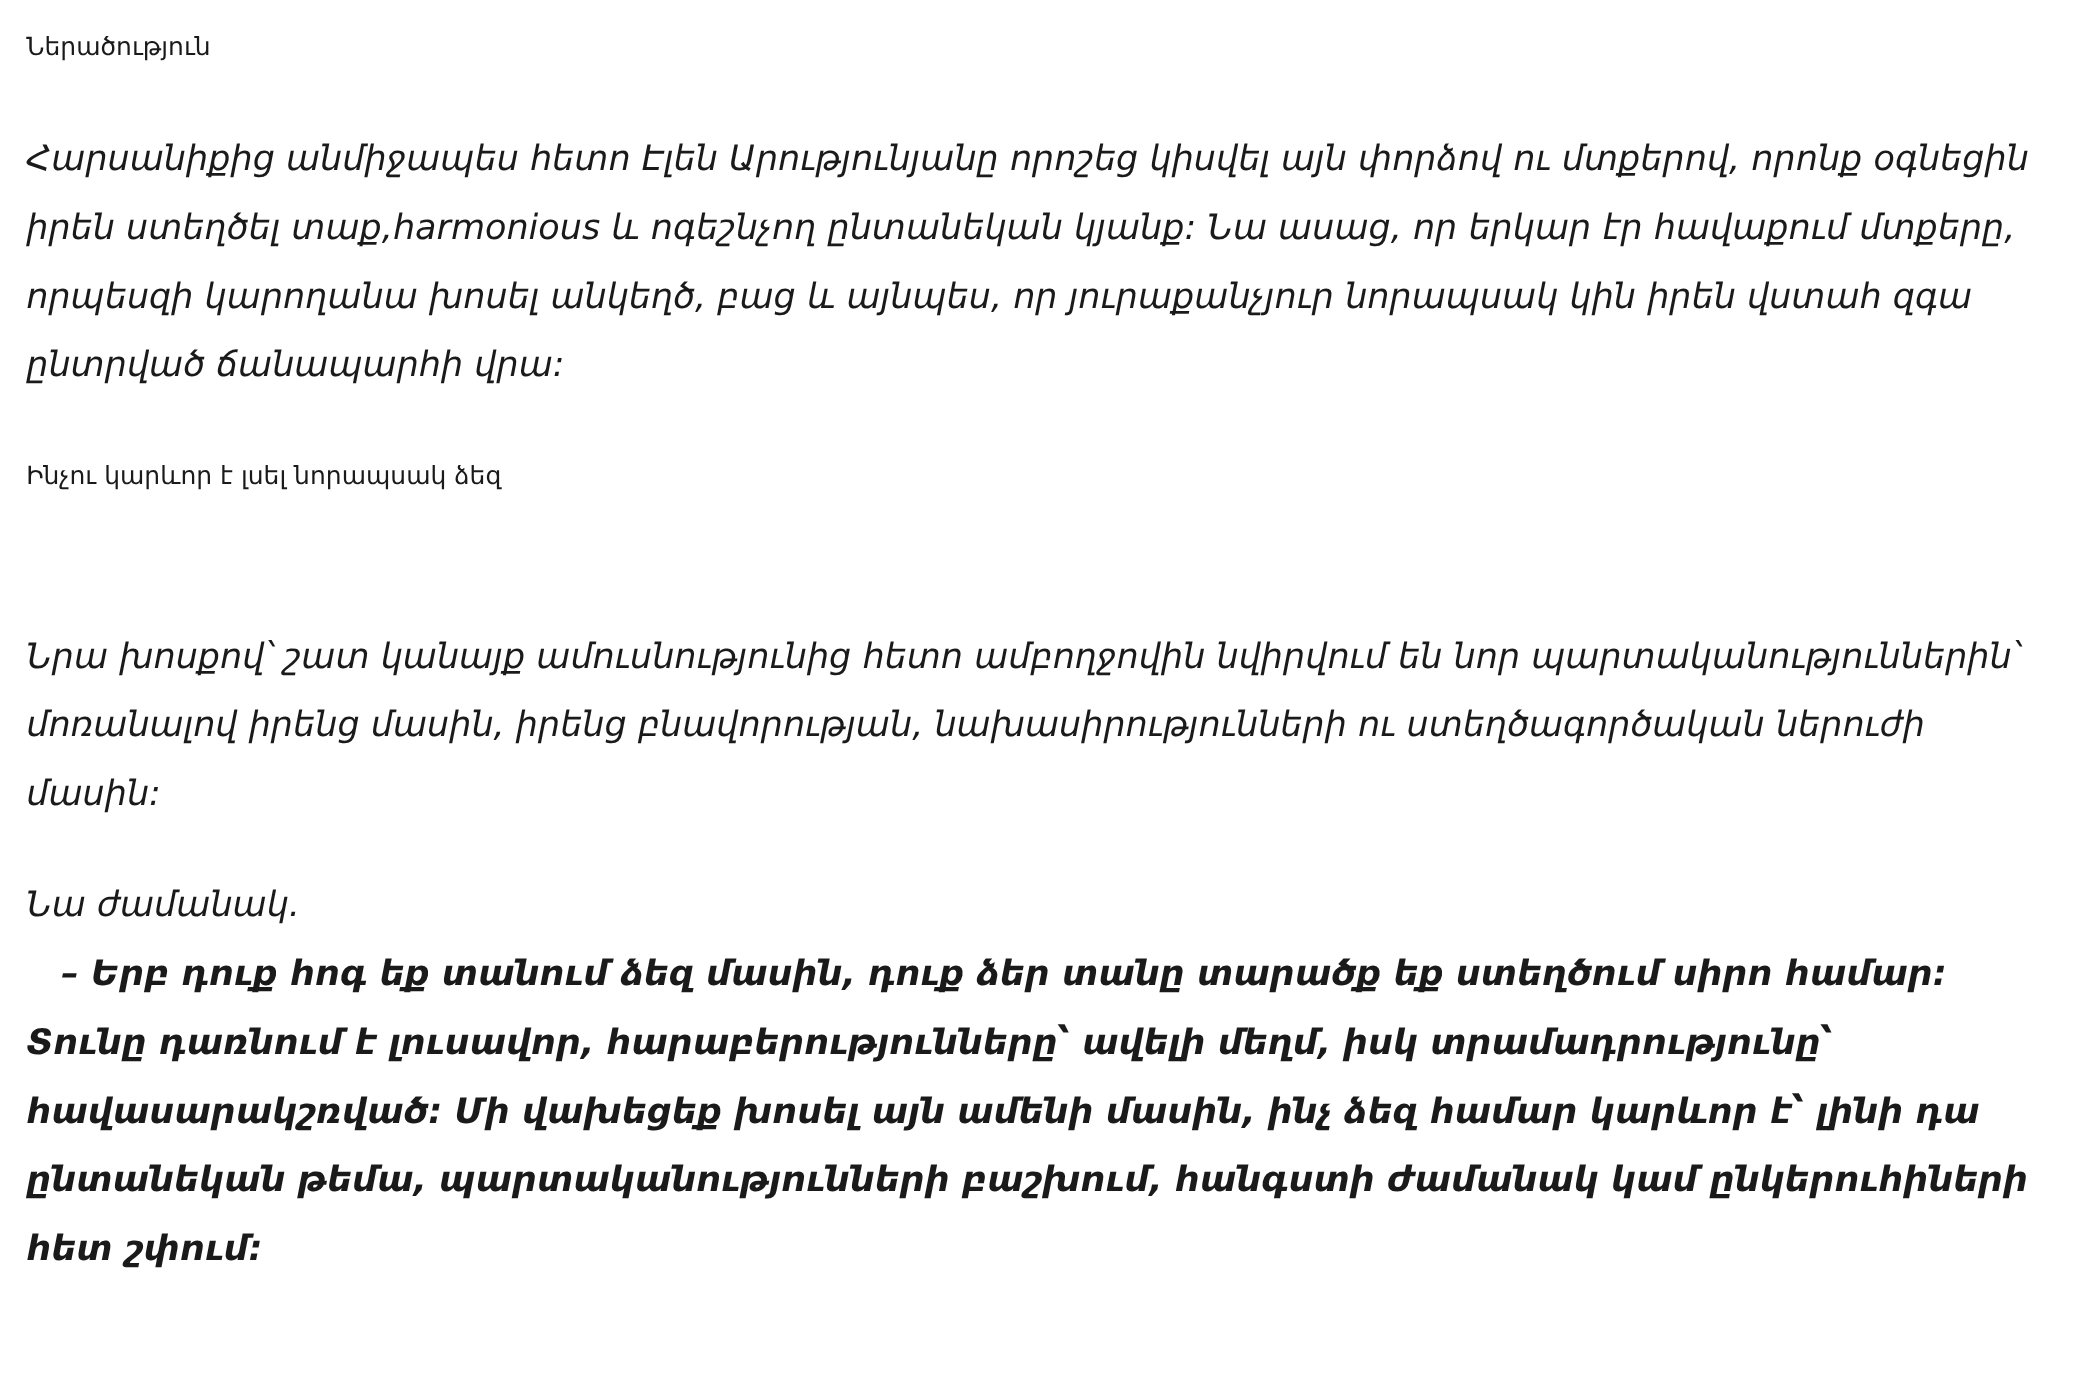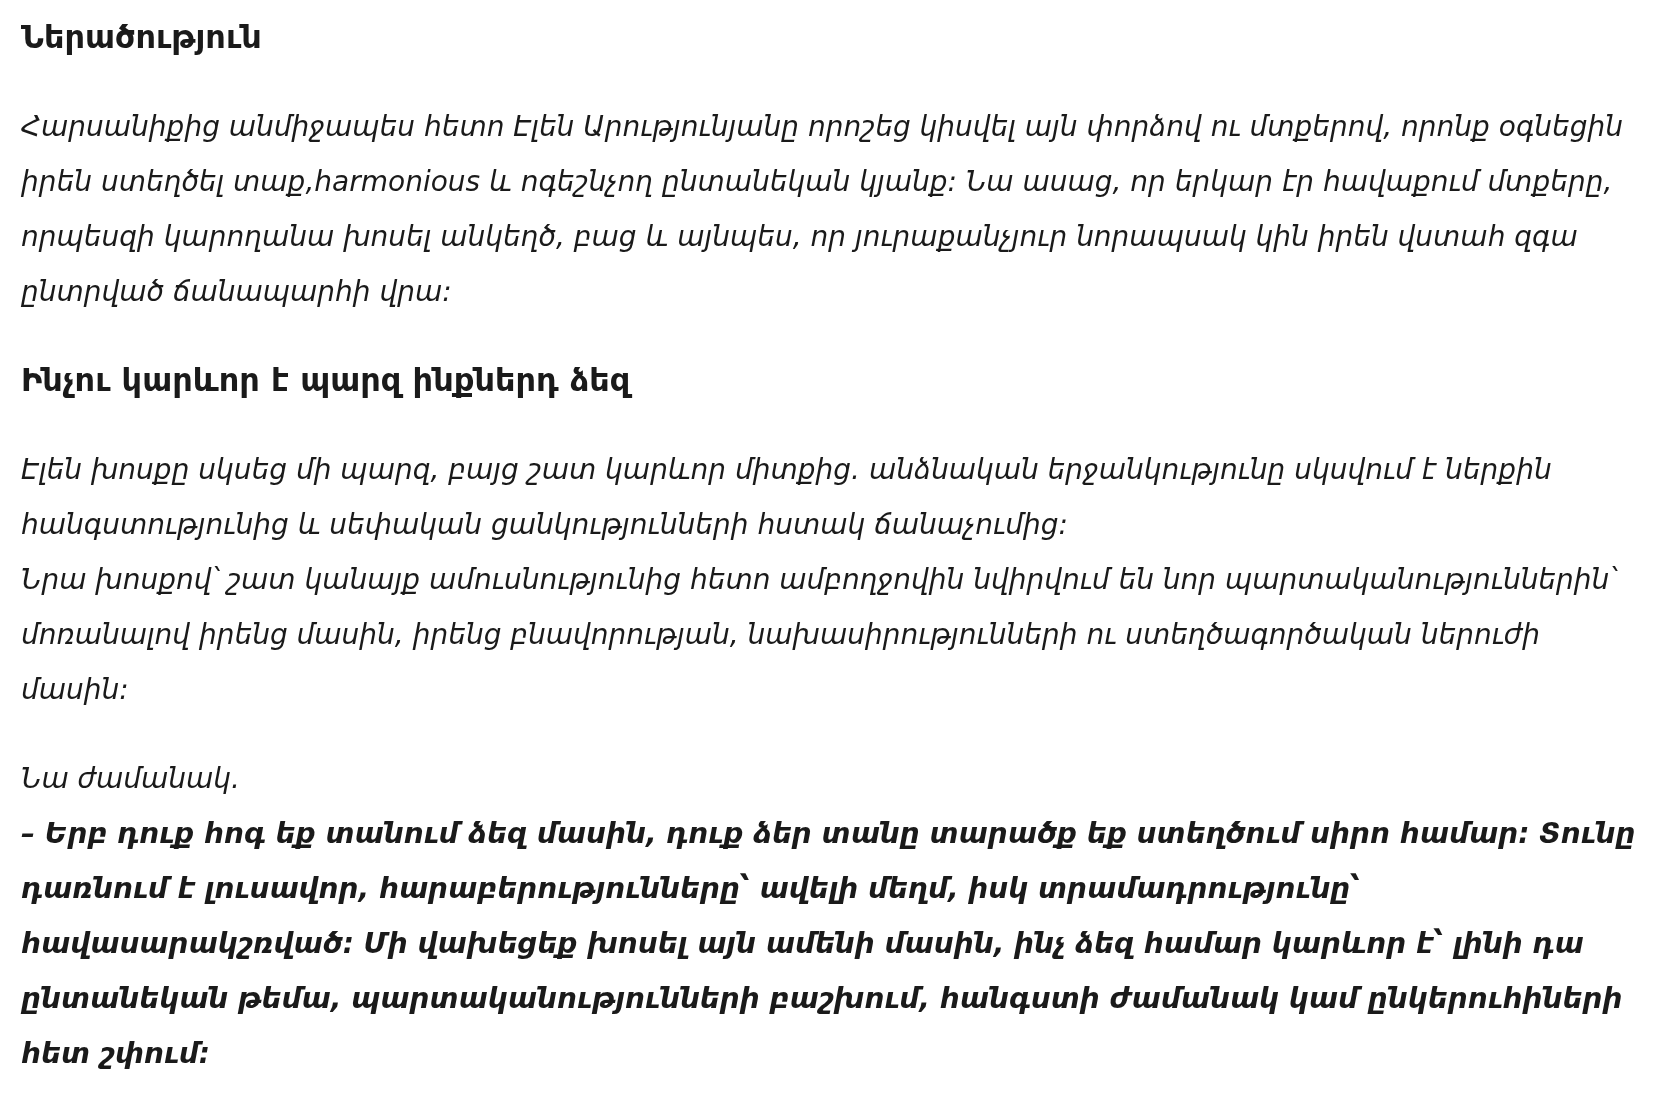--- a/index.html
+++ b/index.html
@@ -9,40 +9,40 @@
     height: 1112px;
     overflow: hidden;
     font-family: "DejaVu Sans", sans-serif;
     color: #1a1a1a;
     padding: 10px 21px 0 21px;
     font-size: 28px;
     line-height: 55px;
     -webkit-font-smoothing: antialiased;
   }
   .heading {
-    font-weight: 700;
-    font-size: 32px;
+    font-weight: 400;
+    font-size: 20px;
     line-height: 55px;
     margin: 0 0 34px 0;
   }
   .para {
     margin: 0 0 34px 0;
     max-width: 1620px;
     font-style: italic;
   }
-  .para strong { font-weight: 700; }
+  .para strong { font-weight: 700; margin-left: 28px; }
 </style>
 </head>
 <body>
 
 <div>
 
   <h3 class="heading">Ներածություն</h3>
 
   <p class="para">Հարսանիքից անմիջապես հետո Էլեն Արությունյանը որոշեց կիսվել այն փորձով ու մտքերով, որոնք օգնեցին իրեն ստեղծել տաք,harmonious և ոգեշնչող ընտանեկան կյանք: Նա ասաց, որ երկար էր հավաքում մտքերը, որպեսզի կարողանա խոսել անկեղծ, բաց և այնպես, որ յուրաքանչյուր նորապսակ կին իրեն վստահ զգա ընտրված ճանապարհի վրա:</p>
 
-  <h3 class="heading">Ինչու կարևոր է պարզ ինքներդ ձեզ</h3>
+  <h3 class="heading">Ինչու կարևոր է լսել նորապսակ ձեզ</h3>
 
-  <p class="para"><span>Էլեն խոսքը սկսեց մի պարզ, բայց շատ կարևոր միտքից. անձնական երջանկությունը սկսվում է ներքին հանգստությունից և սեփական ցանկությունների հստակ ճանաչումից:</span><br><span>Նրա խոսքով՝ շատ կանայք ամուսնությունից հետո ամբողջովին նվիրվում են նոր պարտականություններին՝ մոռանալով իրենց մասին, իրենց բնավորության, նախասիրությունների ու ստեղծագործական ներուժի մասին:</span></p>
+  <p class="para"><br><span>Նրա խոսքով՝ շատ կանայք ամուսնությունից հետո ամբողջովին նվիրվում են նոր պարտականություններին՝ մոռանալով իրենց մասին, իրենց բնավորության, նախասիրությունների ու ստեղծագործական ներուժի մասին:</span></p>
 
   <p class="para"><span>Նա ժամանակ.</span><br><strong>– Երբ դուք հոգ եք տանում ձեզ մասին, դուք ձեր տանը տարածք եք ստեղծում սիրո համար: Տունը դառնում է լուսավոր, հարաբերությունները՝ ավելի մեղմ, իսկ տրամադրությունը՝ հավասարակշռված: Մի վախեցեք խոսել այն ամենի մասին, ինչ ձեզ համար կարևոր է՝ լինի դա ընտանեկան թեմա, պարտականությունների բաշխում, հանգստի ժամանակ կամ ընկերուհիների հետ շփում:</strong></p>
 
 </div>
 
 </body></html>

